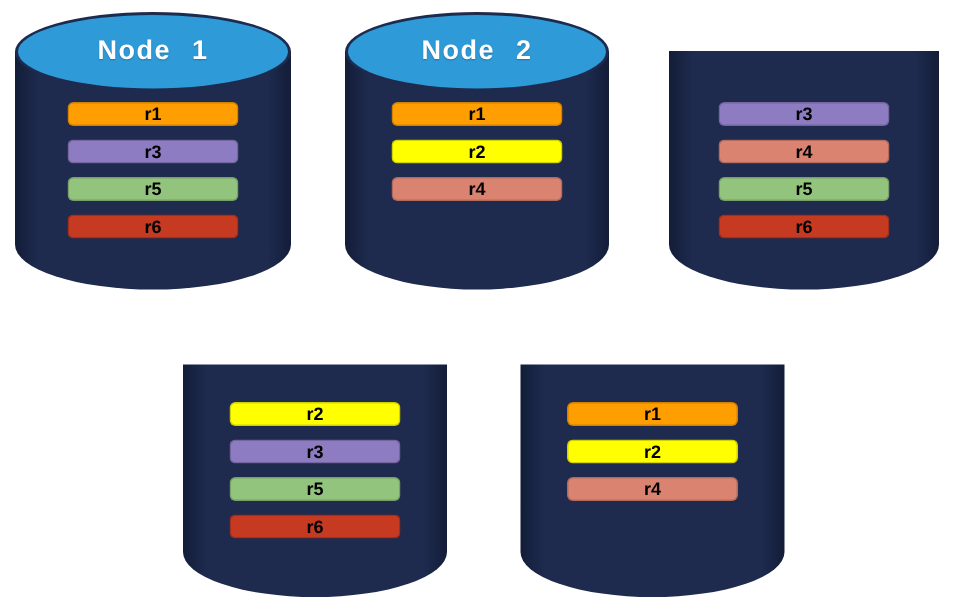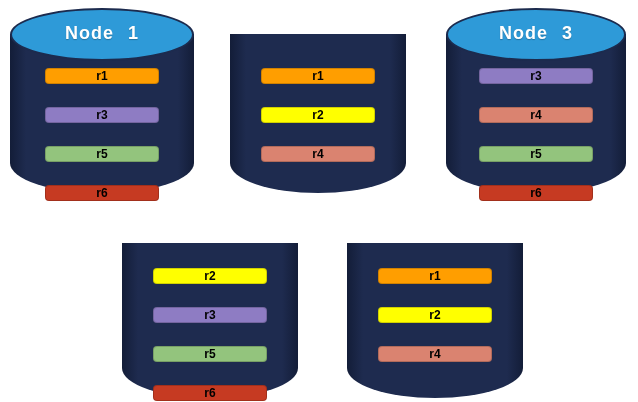--- a/index.html
+++ b/index.html
@@ -51,21 +51,21 @@
     margin-top: -2px;
     text-shadow: 0 1px 1px rgba(0,0,0,0.25);
   }
   .bars {
     position: absolute;
     left: 0; right: 0;
     top: 60px;
     display: flex;
     flex-direction: column;
     align-items: center;
-    gap: 23px;
+    gap: 9px;
     z-index: 3;
   }
   .row2 .bars { top: 51px; }
   .bar {
     width: 114px;
     height: 16px;
     border-radius: 4px;
     box-sizing: border-box;
     border: 1px solid rgba(0,0,0,0.18);
     display: flex;
@@ -90,32 +90,32 @@
     <div class="bars">
         <div class="bar" style="background: rgb(255, 158, 0);">r1</div>
         <div class="bar" style="background: rgb(142, 124, 195);">r3</div>
         <div class="bar" style="background: rgb(147, 196, 125);">r5</div>
         <div class="bar" style="background: rgb(198, 58, 34);">r6</div>
       </div>
   </div>
 
   <div class="cylinder pos-n2">
     <div class="cyl-body"></div>
+    <div class="cyl-top">
+      <span class="cyl-title">Node 2</span>
+    </div>
     <div class="bars">
         <div class="bar" style="background: rgb(255, 158, 0);">r1</div>
         <div class="bar" style="background: rgb(255, 255, 0);">r2</div>
         <div class="bar" style="background: rgb(218, 131, 112);">r4</div>
       </div>
   </div>
 
   <div class="cylinder pos-n3">
     <div class="cyl-body"></div>
-    <div class="cyl-top">
-      <span class="cyl-title">Node 3</span>
-    </div>
     <div class="bars">
         <div class="bar" style="background: rgb(142, 124, 195);">r3</div>
         <div class="bar" style="background: rgb(218, 131, 112);">r4</div>
         <div class="bar" style="background: rgb(147, 196, 125);">r5</div>
         <div class="bar" style="background: rgb(198, 58, 34);">r6</div>
       </div>
   </div>
 
   <div class="cylinder pos-n4 row2">
     <div class="cyl-body"></div>

